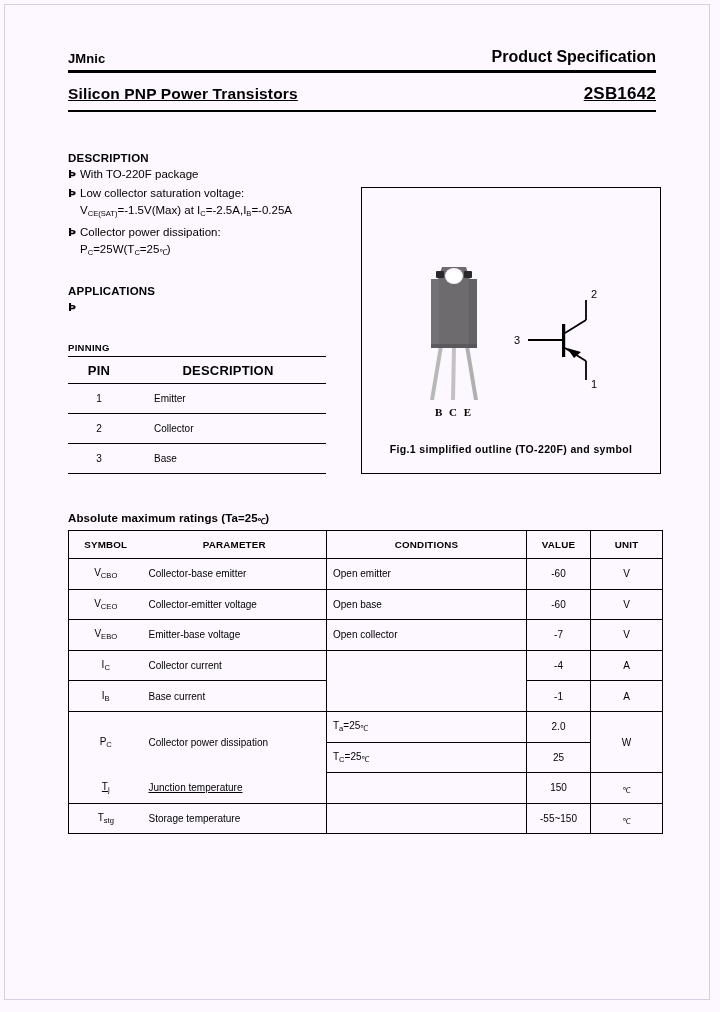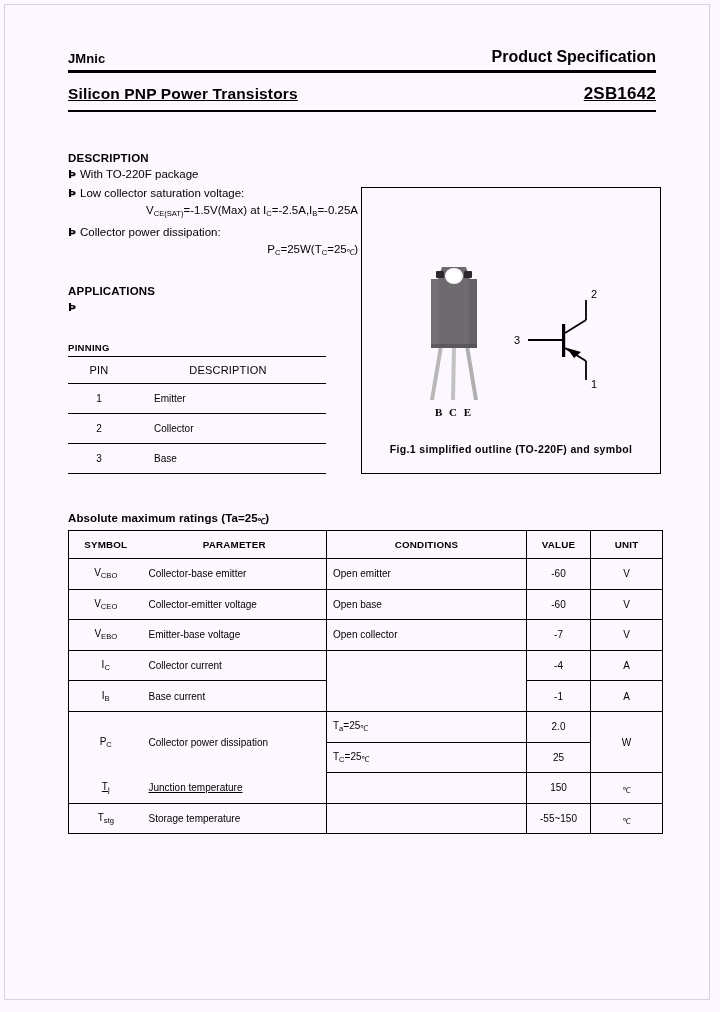--- a/index.html
+++ b/index.html
@@ -38,34 +38,34 @@
 
   
   .sec-head{font-size:11.5px;font-weight:bold;letter-spacing:.2px;}
   .desc{position:absolute;left:68px;top:152px;width:290px;}
   .bul{display:flex;align-items:flex-start;font-size:11.5px;line-height:17px;margin-top:2px;}
   .bul .mk{
     font-family:"DejaVu Sans", sans-serif;
     font-size:11px;font-weight:bold;
     width:12px;flex:0 0 12px;line-height:17px;
   }
-  .ind{margin-left:12px;font-size:11.5px;line-height:17px;text-align:right;}
+  .ind{margin-left:12px;font-size:11.5px;line-height:17px;}
   sub{font-size:7.6px;vertical-align:-2px;}
   .degc{font-size:8px;display:inline-block;transform:translateY(2px);letter-spacing:-.5px;}
 
   .apps{position:absolute;left:68px;top:285px;width:300px;}
 
   
   .pinning{position:absolute;left:68px;top:342px;width:258px;}
   .pin-title{font-size:9.5px;font-weight:bold;letter-spacing:.3px;padding-bottom:3px;}
   table.pin{border-collapse:collapse;width:258px;font-size:10px;}
   table.pin td{padding:0;height:29px;vertical-align:middle;}
   table.pin tr{border-bottom:1.4px solid #000;}
   table.pin tr.hd{border-bottom:1.4px solid #000;}
-  table.pin tr.hd td{font-weight:normal;font-size:11px;height:26px;letter-spacing:.2px;}
+  table.pin tr.hd td{font-weight:bold;font-size:13px;height:26px;letter-spacing:.2px;}
   .c-pin{width:62px;text-align:center;}
   .c-desc{text-align:left;padding-left:24px !important;}
   .hd .c-desc{text-align:center;padding-left:0 !important;}
   .topline{border-top:1.4px solid #000;}
 
   
   .figbox{
     position:absolute;left:361px;top:187px;
     width:298px;height:285px;
     border:1.3px solid #000;

